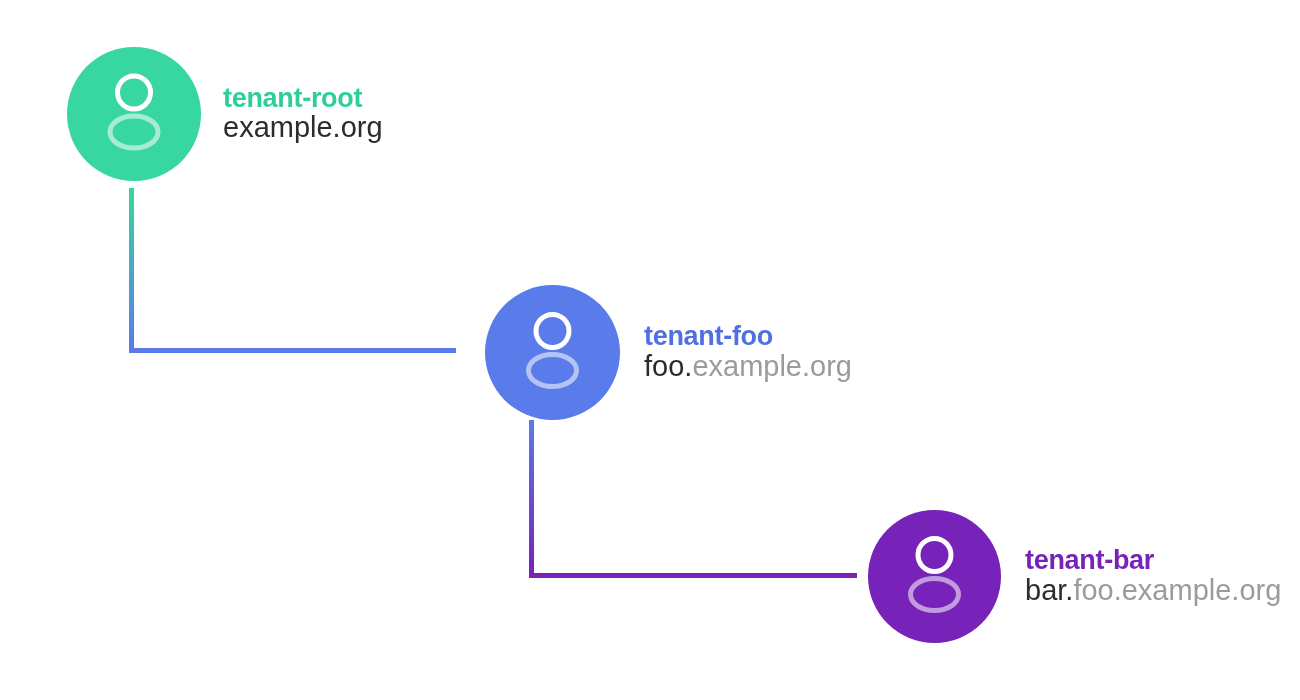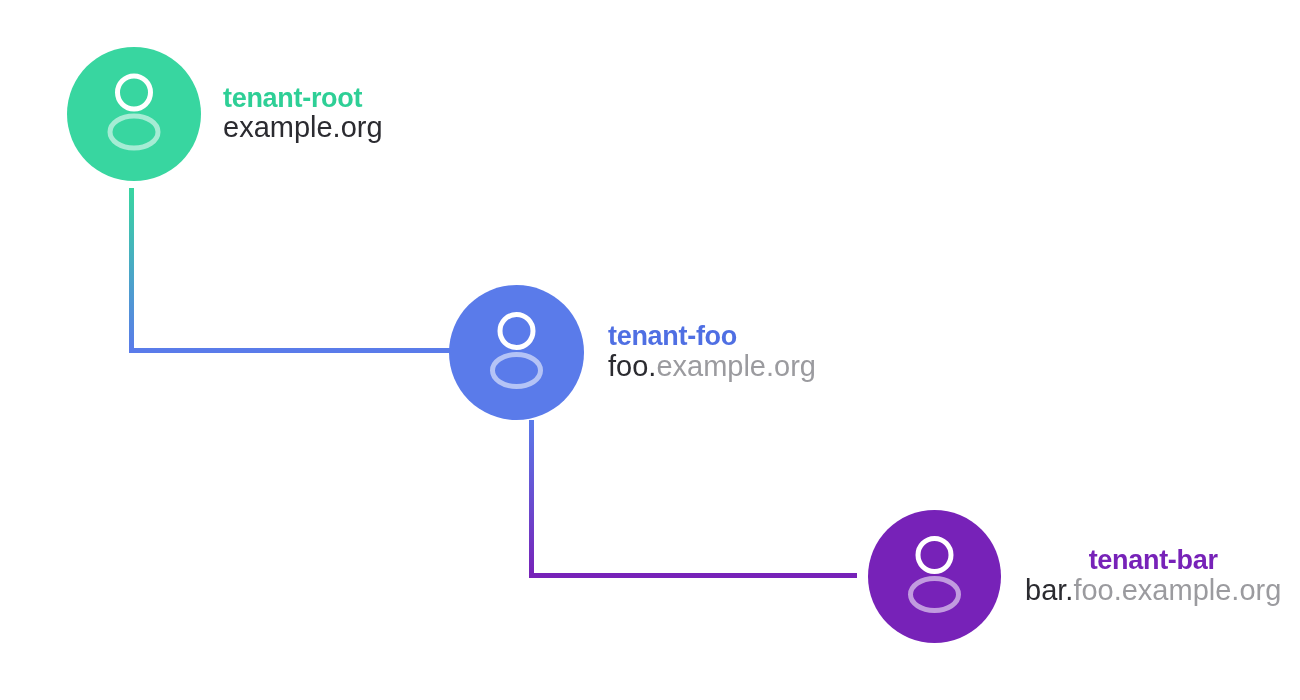--- a/index.html
+++ b/index.html
@@ -63,27 +63,27 @@
     color: #9b9b9f;
   }
 
   
   #node-0 { left: 67px;  top: 47px;  }
   #node-0 .avatar { width: 134px; height: 134px; background: #38d6a0; }
   #node-0 .node-text { margin-left: 22px; }
   #node-0 .node-title { color: #2ecf96; }
 
   
-  #node-1 { left: 449px; top: 285px; }
+  #node-1 { left: 485px; top: 285px; }
   #node-1 .avatar { width: 135px; height: 135px; background: #5a7bea; }
   #node-1 .node-text { margin-left: 24px; }
   #node-1 .node-title { color: #4f6fe3; }
 
   
-  #node-2 { left: 868px; top: 510px; text-align: center; }
+  #node-2 { left: 868px; top: 510px; }
   #node-2 .avatar { width: 133px; height: 133px; background: #7722b8; }
   #node-2 .node-text { margin-left: 24px; }
   #node-2 .node-title { color: #7722b8; }
 </style>
 </head>
 <body>
 
 <div id="canvas">
 
   <svg id="edges" viewBox="0 0 1300 700" width="1300" height="700" xmlns="http://www.w3.org/2000/svg">

